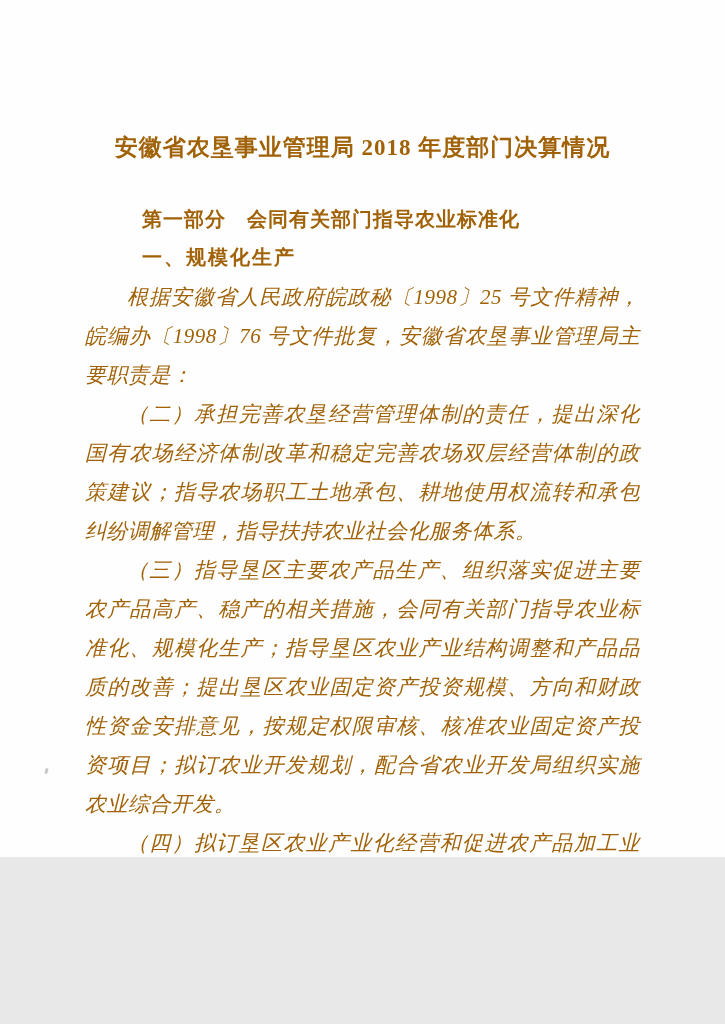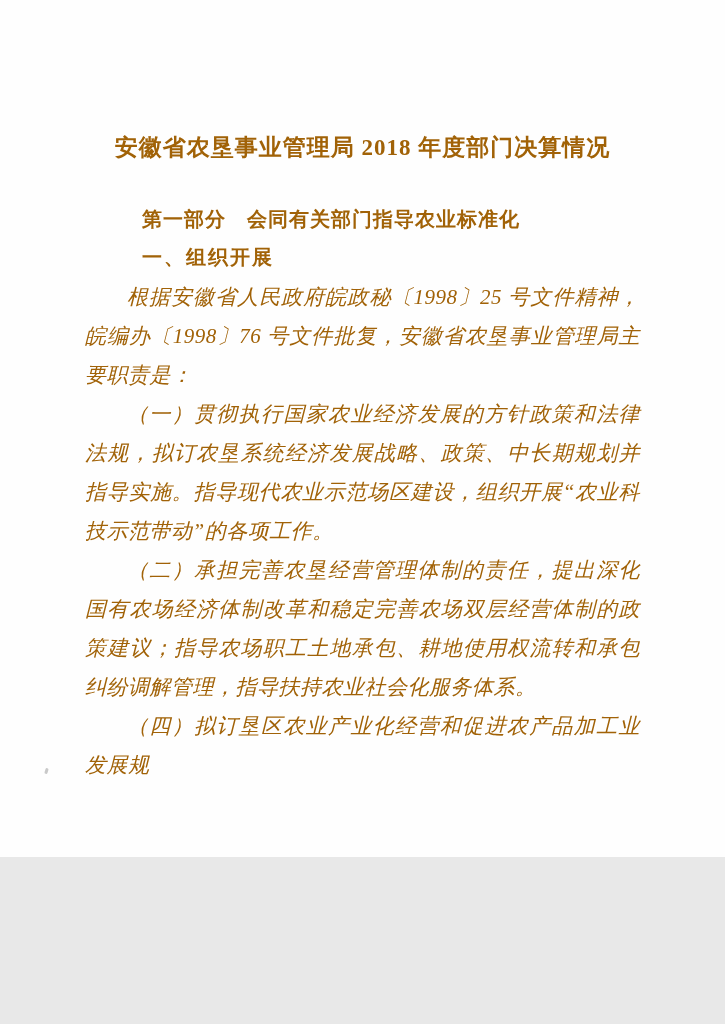--- a/index.html
+++ b/index.html
@@ -79,25 +79,25 @@
   }
 </style>
 </head>
 <body>
 
 <div class="page">
   <h1 class="doc-title">安徽省农垦事业管理局 2018 年度部门决算情况</h1>
 
   <h2 class="section-heading">第一部分　会同有关部门指导农业标准化</h2>
 
-  <h3 class="sub-heading">一、组织开展</h3>
+  <h3 class="sub-heading">一、规模化生产</h3>
 
   <div class="doc-body">
       <p>根据安徽省人民政府皖政秘〔1998〕25 号文件精神，皖编办〔1998〕76 号文件批复，安徽省农垦事业管理局主要职责是：</p>
-      <p>（一）贯彻执行国家农业经济发展的方针政策和法律法规，拟订农垦系统经济发展战略、政策、中长期规划并指导实施。指导现代农业示范场区建设，组织开展“农业科技示范带动”的各项工作。</p>
       <p>（二）承担完善农垦经营管理体制的责任，提出深化国有农场经济体制改革和稳定完善农场双层经营体制的政策建议；指导农场职工土地承包、耕地使用权流转和承包纠纷调解管理，指导扶持农业社会化服务体系。</p>
+      <p>（三）指导垦区主要农产品生产、组织落实促进主要农产品高产、稳产的相关措施，会同有关部门指导农业标准化、规模化生产；指导垦区农业产业结构调整和产品品质的改善；提出垦区农业固定资产投资规模、方向和财政性资金安排意见，按规定权限审核、核准农业固定资产投资项目；拟订农业开发规划，配合省农业开发局组织实施农业综合开发。</p>
       <p>（四）拟订垦区农业产业化经营和促进农产品加工业发展规</p>
     </div>
 
   <div class="scan-speck"></div>
 
   <div class="page-number">-3-</div>
 </div>
 
 </body></html>

